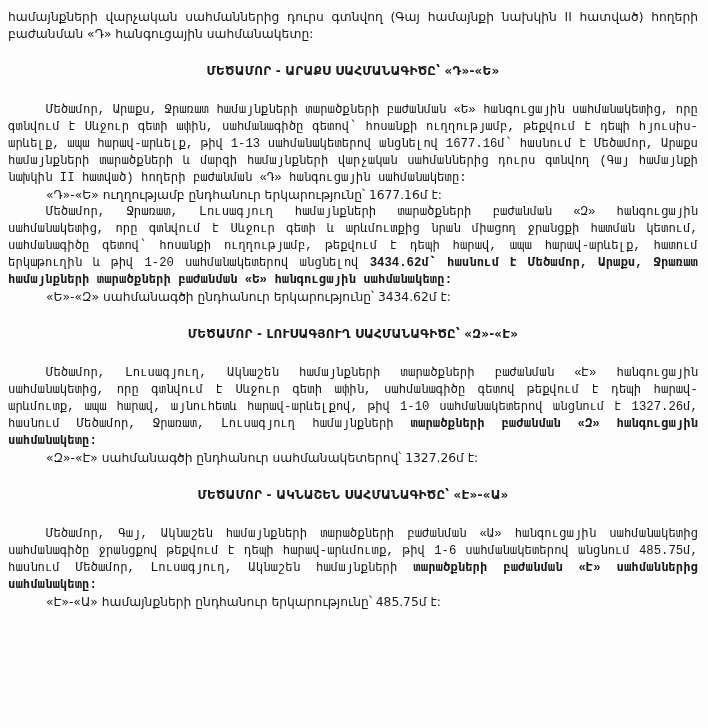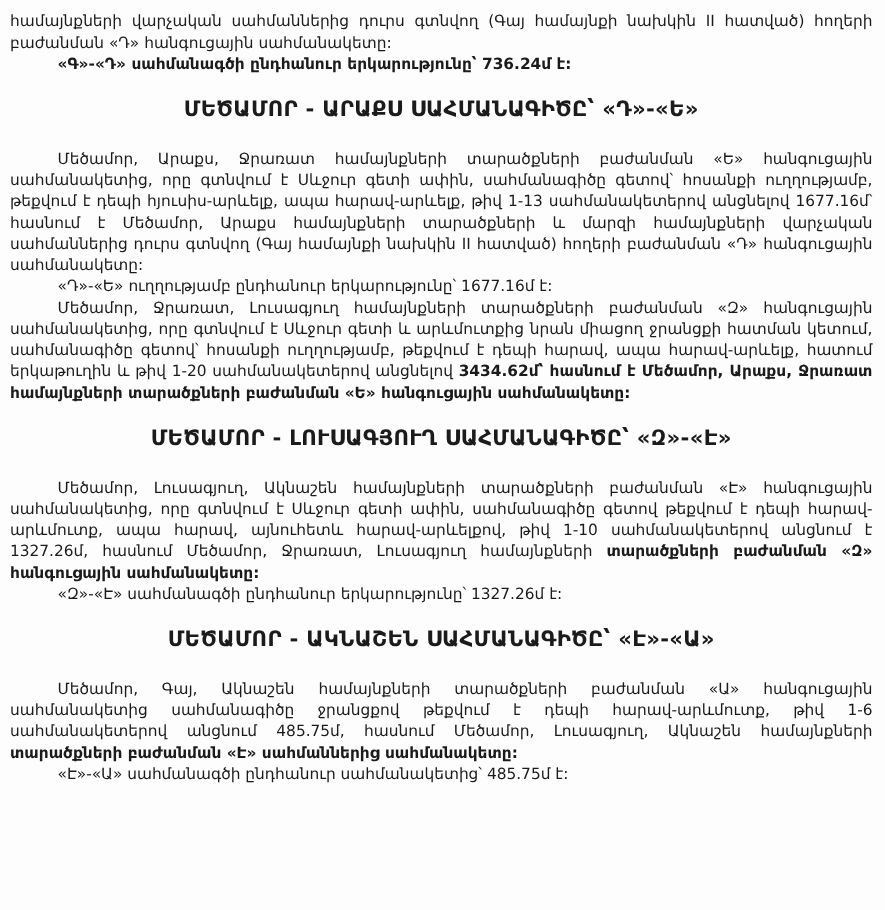--- a/index.html
+++ b/index.html
@@ -14,57 +14,57 @@
     width: 708px;
     height: 728px;
     padding: 9px 10px 0 8px;
     font-family: "DejaVu Sans", sans-serif;
     font-size: 12.3px;
     line-height: 17px;
     color: #1b1b1b;
     text-align: justify;
   }
   .par { margin: 0; }
-  .indent { text-indent: 38px; }
+  .indent { text-indent: 38px; font-family: Liberation Mono, monospace; }
   .summary { text-indent: 38px; margin: 0; }
   .b { font-weight: bold; }
   .heading {
     margin: 20px 0 22px 0;
     text-align: center;
-    font-size: 17px;
+    font-size: 12px;
     font-weight: bold;
     letter-spacing: 0.2px;
     text-indent: 0;
   }
 </style>
 </head>
 <body>
 
 <div class="page">
 
   <div>
     <p class="par">համայնքների վարչական սահմաններից դուրս գտնվող (Գայ համայնքի նախկին II հատված) հողերի բաժանման «Դ» հանգուցային սահմանակետը:</p>
-    <p class="par summary b">«Գ»-«Դ» սահմանագծի ընդհանուր երկարությունը՝  736.24մ է:</p>
   </div>
 
   <section>
     <h2 class="heading">ՄԵԾԱՄՈՐ - ԱՐԱՔՍ ՍԱՀՄԱՆԱԳԻԾԸ՝  «Դ»-«Ե»</h2>
     <p class="par indent"><span>Մեծամոր, Արաքս, Ջրառատ համայնքների տարածքների բաժանման «Ե» հանգուցային սահմանակետից, որը գտնվում է Սևջուր գետի ափին, սահմանագիծը գետով՝ հոսանքի ուղղությամբ, թեքվում է դեպի հյուսիս-արևելք, ապա հարավ-արևելք, թիվ 1-13 սահմանակետերով անցնելով 1677.16մ՝ հասնում է Մեծամոր, Արաքս համայնքների տարածքների և մարզի համայնքների վարչական սահմաններից դուրս գտնվող (Գայ համայնքի նախկին II հատված) հողերի բաժանման «Դ» հանգուցային սահմանակետը:</span><span class="b"></span></p>
     <p class="par summary">«Դ»-«Ե» ուղղությամբ ընդհանուր երկարությունը՝  1677.16մ է:</p>
   </section>
 
   <section>
     <p class="par indent"><span>Մեծամոր, Ջրառատ, Լուսագյուղ համայնքների տարածքների բաժանման «Զ» հանգուցային սահմանակետից, որը գտնվում է Սևջուր գետի և արևմուտքից նրան միացող ջրանցքի հատման կետում, սահմանագիծը գետով՝ հոսանքի ուղղությամբ, թեքվում է դեպի հարավ, ապա հարավ-արևելք, հատում երկաթուղին և թիվ 1-20 սահմանակետերով անցնելով </span><span class="b">3434.62մ՝ հասնում է Մեծամոր, Արաքս, Ջրառատ համայնքների տարածքների բաժանման «Ե» հանգուցային սահմանակետը:</span></p>
+    <p class="par summary">«Ե»-«Զ» սահմանագծի ընդհանուր երկարությունը՝  3434.62մ է:</p>
   </section>
 
   <section>
     <h2 class="heading">ՄԵԾԱՄՈՐ - ԼՈՒՍԱԳՅՈՒՂ ՍԱՀՄԱՆԱԳԻԾԸ՝  «Զ»-«Է»</h2>
     <p class="par indent"><span>Մեծամոր, Լուսագյուղ, Ակնաշեն համայնքների տարածքների բաժանման «Է» հանգուցային սահմանակետից, որը գտնվում է Սևջուր գետի ափին, սահմանագիծը գետով թեքվում է դեպի հարավ-արևմուտք, ապա հարավ, այնուհետև հարավ-արևելքով, թիվ 1-10 սահմանակետերով անցնում է 1327.26մ, հասնում Մեծամոր, Ջրառատ, Լուսագյուղ համայնքների </span><span class="b">տարածքների բաժանման «Զ» հանգուցային սահմանակետը:</span></p>
-    <p class="par summary">«Զ»-«Է» սահմանագծի ընդհանուր երկարությունը՝  1327.26մ է:</p>
+    <p class="par summary">«Զ»-«Է» սահմանագծի ընդհանուր սահմանակետերով՝  1327.26մ է:</p>
   </section>
 
   <section>
     <h2 class="heading">ՄԵԾԱՄՈՐ - ԱԿՆԱՇԵՆ ՍԱՀՄԱՆԱԳԻԾԸ՝  «Է»-«Ա»</h2>
     <p class="par indent"><span>Մեծամոր, Գայ, Ակնաշեն համայնքների տարածքների բաժանման «Ա» հանգուցային սահմանակետից սահմանագիծը ջրանցքով թեքվում է դեպի հարավ-արևմուտք, թիվ 1-6 սահմանակետերով անցնում 485.75մ, հասնում Մեծամոր, Լուսագյուղ, Ակնաշեն համայնքների </span><span class="b">տարածքների բաժանման «Է» սահմաններից սահմանակետը:</span></p>
-    <p class="par summary">«Է»-«Ա» սահմանագծի ընդհանուր սահմանակետից՝   485.75մ է:</p>
+    <p class="par summary">«Է»-«Ա» համայնքների ընդհանուր երկարությունը՝   485.75մ է:</p>
   </section>
 
 </div>
 
 </body></html>

